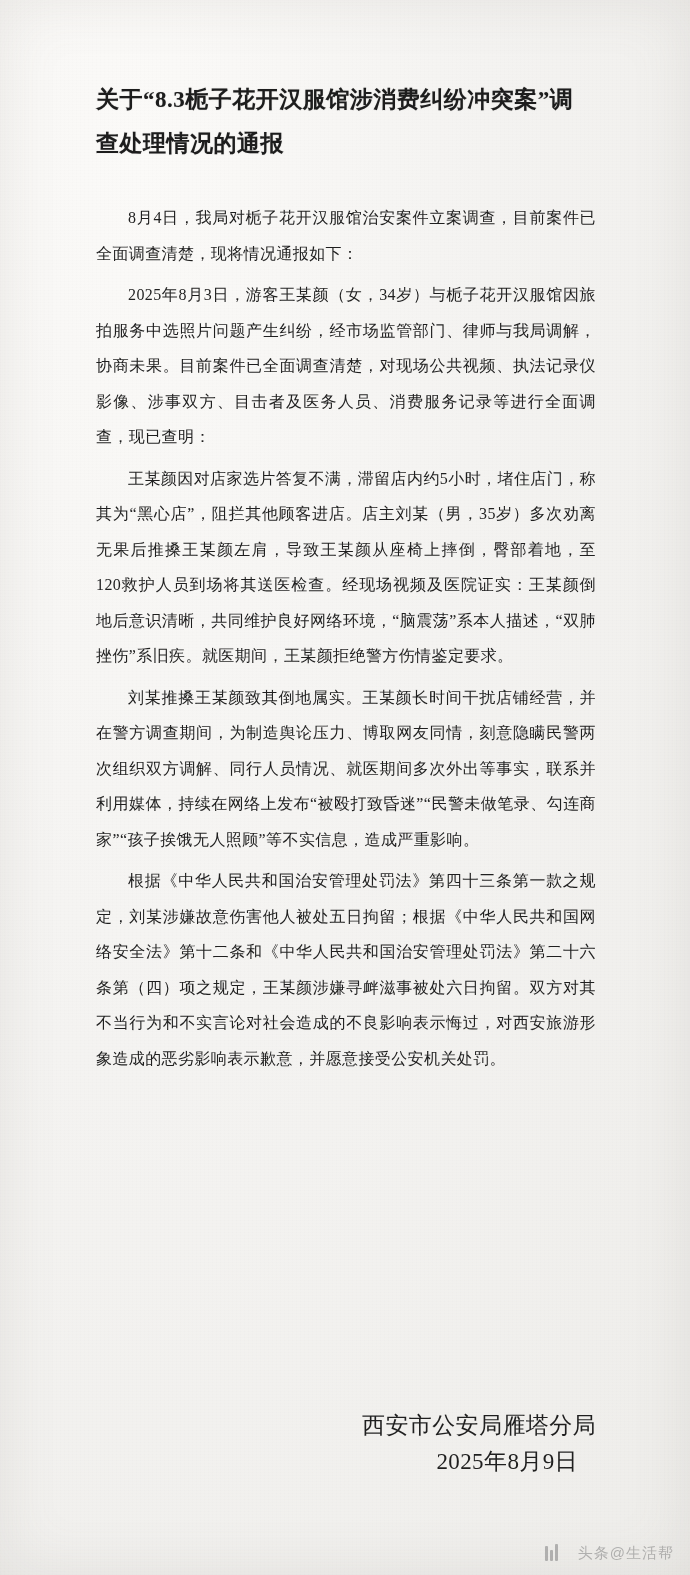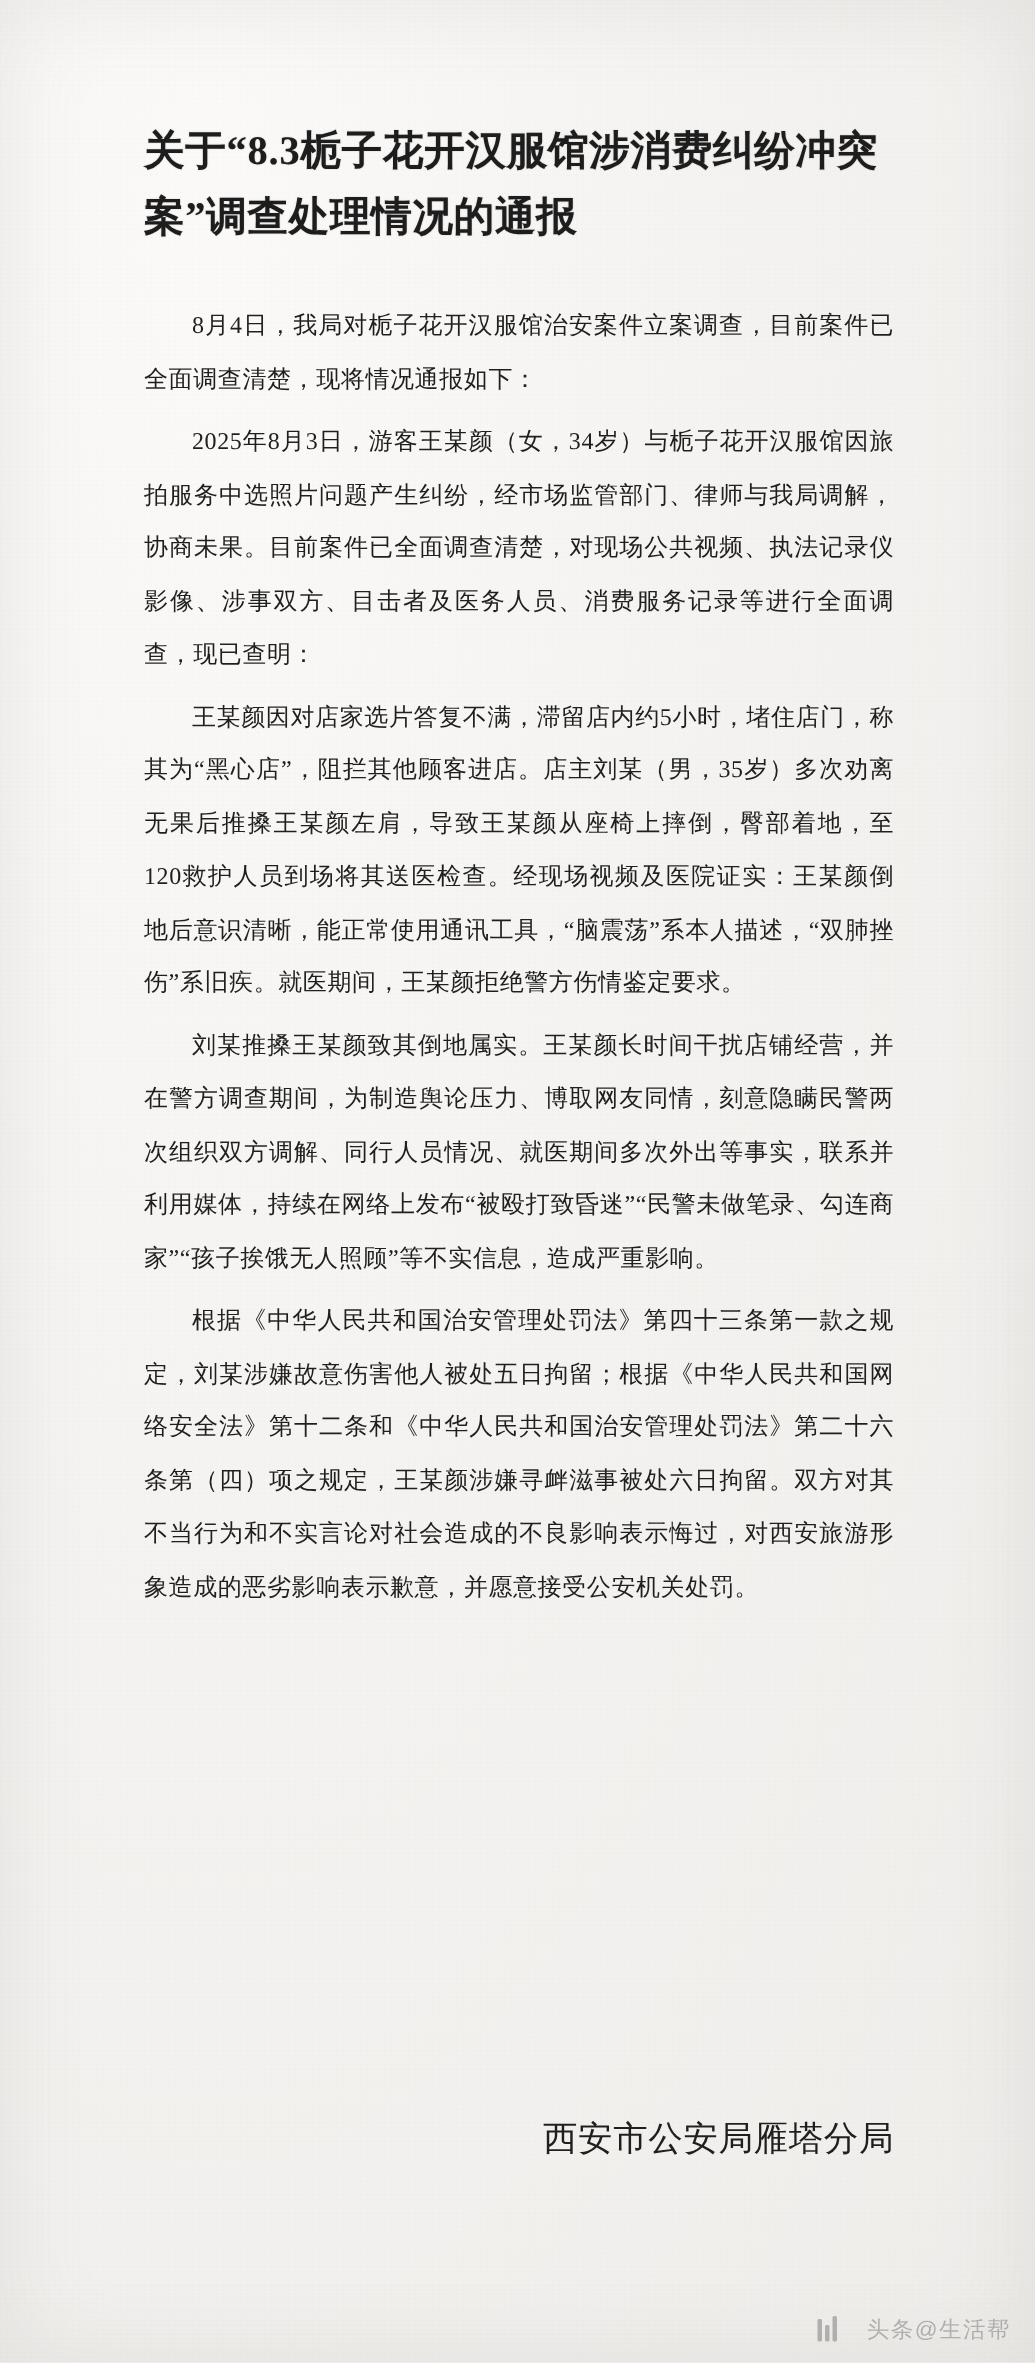--- a/index.html
+++ b/index.html
@@ -33,21 +33,21 @@
   }
   .content {
     position: absolute;
     left: 96px;
     top: 78px;
     width: 500px;
   }
   .doc-title {
     font-family: "Liberation Serif", "DejaVu Serif", serif;
     font-weight: bold;
-    font-size: 27px;
+    font-size: 23px;
     line-height: 44px;
     color: #1d1d1d;
     letter-spacing: 0.5px;
     text-align: left;
     margin: 0 0 34px 0;
     text-shadow: 0 0 1px rgba(0,0,0,0.25);
   }
   .para {
     font-size: 16px;
     line-height: 35.5px;
@@ -116,27 +116,28 @@
 <body>
 
 <div class="page">
   <div class="paper-noise"></div>
 
   <div class="content">
     <h1 class="doc-title">关于“8.3栀子花开汉服馆涉消费纠纷冲突案”调查处理情况的通报</h1>
 
     <p class="para">8月4日，我局对栀子花开汉服馆治安案件立案调查，目前案件已全面调查清楚，现将情况通报如下：</p>
     <p class="para">2025年8月3日，游客王某颜（女，34岁）与栀子花开汉服馆因旅拍服务中选照片问题产生纠纷，经市场监管部门、律师与我局调解，协商未果。目前案件已全面调查清楚，对现场公共视频、执法记录仪影像、涉事双方、目击者及医务人员、消费服务记录等进行全面调查，现已查明：</p>
-    <p class="para">王某颜因对店家选片答复不满，滞留店内约5小时，堵住店门，称其为“黑心店”，阻拦其他顾客进店。店主刘某（男，35岁）多次劝离无果后推搡王某颜左肩，导致王某颜从座椅上摔倒，臀部着地，至120救护人员到场将其送医检查。经现场视频及医院证实：王某颜倒地后意识清晰，能正常使用通讯工具，“脑震荡”系本人描述，“双肺挫伤”系旧疾。就医期间，王某颜拒绝警方伤情鉴定要求。</p>
+    <p class="para">王某颜因对店家选片答复不满，滞留店内约5小时，堵住店门，称其为“黑心店”，阻拦其他顾客进店。店主刘某（男，35岁）多次劝离无果后推搡王某颜左肩，导致王某颜从座椅上摔倒，臀部着地，至120救护人员到场将其送医检查。经现场视频及医院证实：王某颜倒地后意识清晰，共同维护良好网络环境，“脑震荡”系本人描述，“双肺挫伤”系旧疾。就医期间，王某颜拒绝警方伤情鉴定要求。</p>
     <p class="para">刘某推搡王某颜致其倒地属实。王某颜长时间干扰店铺经营，并在警方调查期间，为制造舆论压力、博取网友同情，刻意隐瞒民警两次组织双方调解、同行人员情况、就医期间多次外出等事实，联系并利用媒体，持续在网络上发布“被殴打致昏迷”“民警未做笔录、勾连商家”“孩子挨饿无人照顾”等不实信息，造成严重影响。</p>
     <p class="para">根据《中华人民共和国治安管理处罚法》第四十三条第一款之规定，刘某涉嫌故意伤害他人被处五日拘留；根据《中华人民共和国网络安全法》第十二条和《中华人民共和国治安管理处罚法》第二十六条第（四）项之规定，王某颜涉嫌寻衅滋事被处六日拘留。双方对其不当行为和不实言论对社会造成的不良影响表示悔过，对西安旅游形象造成的恶劣影响表示歉意，并愿意接受公安机关处罚。</p>
   </div>
 
   <div class="signature">
     <span class="sig-line">西安市公安局雁塔分局</span>
+    <span class="sig-date">2025年8月9日</span>
   </div>
 
   <div class="watermark">
     <span class="wm-logo">
       <span class="bar b1"></span>
       <span class="bar b2"></span>
       <span class="bar b3"></span>
     </span>
     <span class="wm-text">头条@生活帮</span>
   </div>

